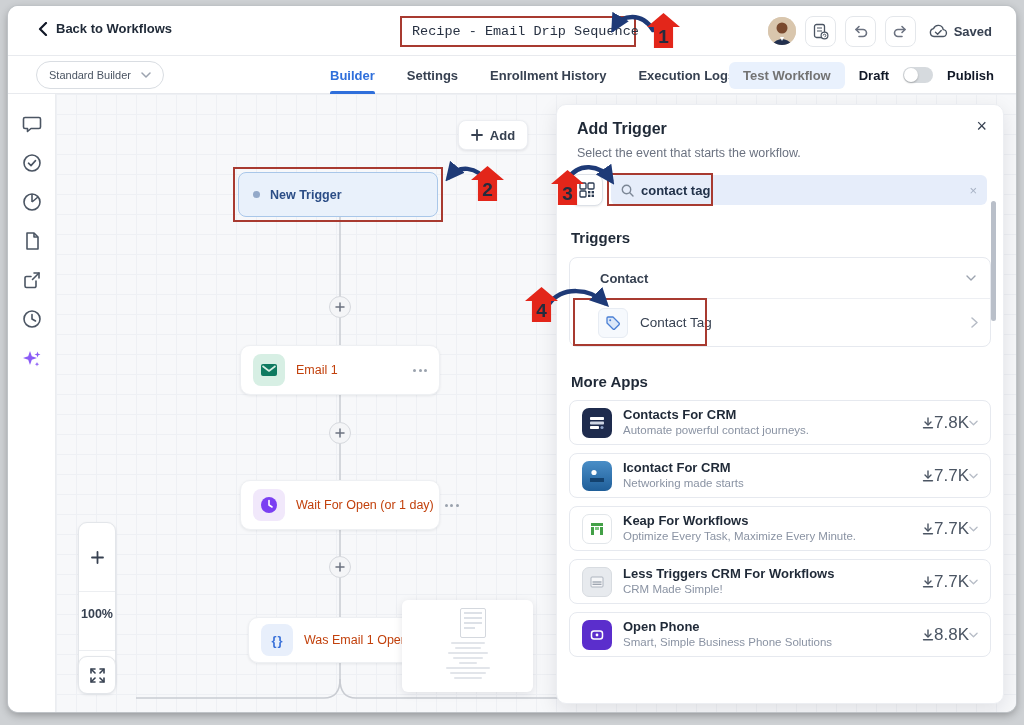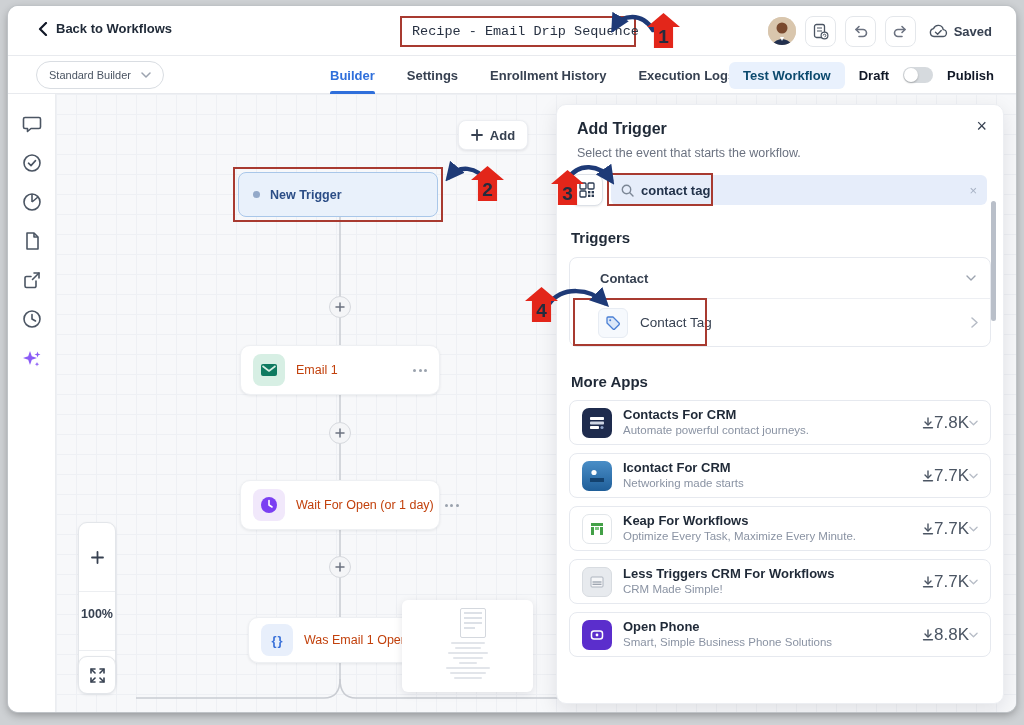--- a/index.html
+++ b/index.html
@@ -23,21 +23,21 @@
 
   
   .toolbar2 { position:absolute; left:0; top:50px; width:100%; height:38px; background:#fff; border-bottom:1px solid #e8eaee; }
   .builder-select { position:absolute; left:28px; top:5px; height:28px; padding:0 12px; border:1px solid #d9dde2;
                     border-radius:15px; display:flex; align-items:center; gap:10px; font-size:11px; color:#4b5563; background:#fff; }
   .tabs { position:absolute; left:322px; top:0; height:38px; display:flex; align-items:center; gap:32px; }
   .tab { font-size:13px; font-weight:600; color:#374151; height:38px; display:flex; align-items:center; position:relative; cursor:pointer; }
   .tab.active { color:#2f6fdb; }
   .tab.active::after { content:""; position:absolute; left:0; right:0; bottom:0; height:3px; background:#2f6fdb; border-radius:2px 2px 0 0; }
   .t2-right { position:absolute; right:22px; top:0; height:38px; display:flex; align-items:center; gap:14px; }
-  .test-btn { background:#e9f1fd; color:#0c4a6e; font-size:13px; font-weight:600; padding:6px 14px; border-radius:6px; border:none; }
+  .test-btn { background:#e9f1fd; color:#737373; font-size:13px; font-weight:600; padding:6px 14px; border-radius:6px; border:none; }
   .lbl { font-size:13px; font-weight:700; color:#111827; }
   .toggle { width:30px; height:16px; background:#d6dade; border-radius:9px; position:relative; }
   .toggle .knob { position:absolute; left:1px; top:1px; width:14px; height:14px; border-radius:50%; background:#fff; box-shadow:0 1px 2px rgba(0,0,0,.25); }
 
   
   .rail { position:absolute; left:0; top:88px; width:48px; bottom:0; background:#fff; border-right:1px solid #ebedf0;
           display:flex; flex-direction:column; align-items:center; padding-top:20px; gap:19px; }
   .rail svg { display:block; }
 
   

